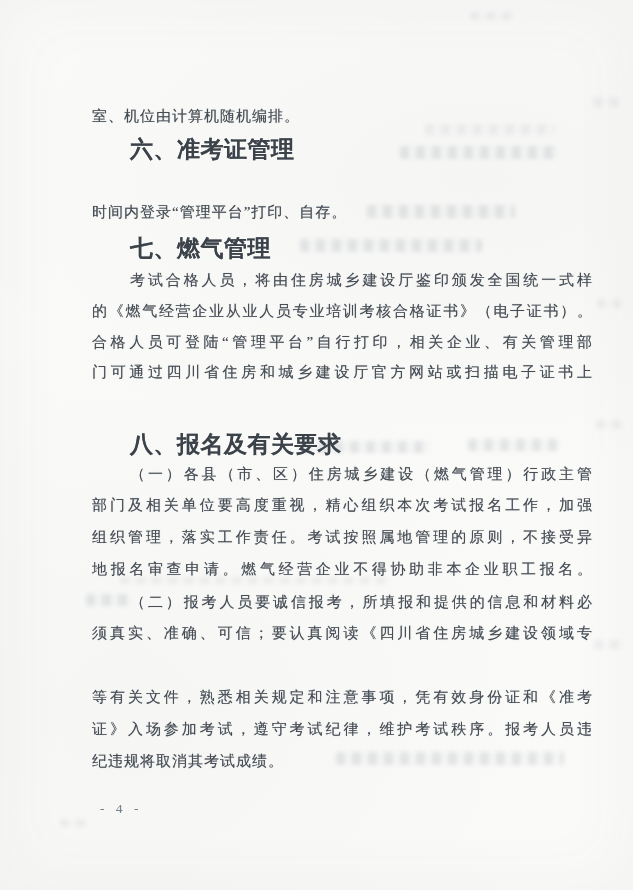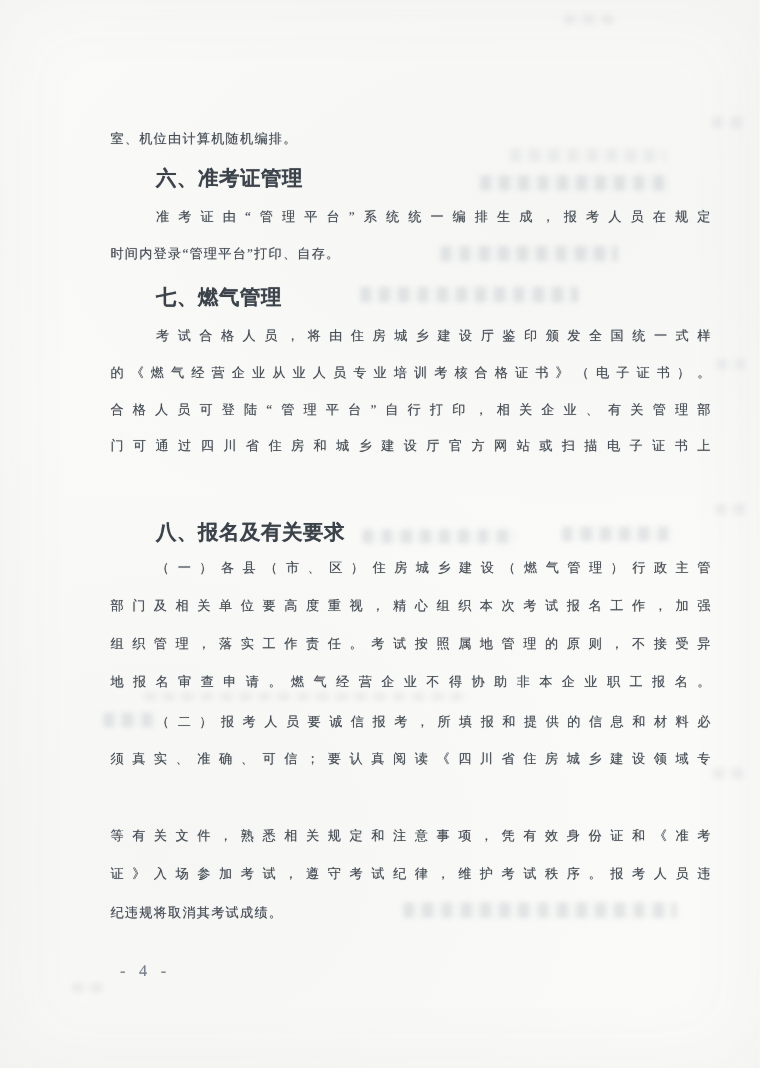--- a/index.html
+++ b/index.html
@@ -14,39 +14,39 @@
   }
   .page {
     position:absolute; inset:0;
     background:
       radial-gradient(ellipse 900px 500px at 75% 20%, rgba(120,128,138,0.035), rgba(0,0,0,0) 60%),
       radial-gradient(ellipse 700px 600px at 20% 80%, rgba(120,128,138,0.03), rgba(0,0,0,0) 65%);
     box-shadow: inset 0 0 70px rgba(95,100,108,0.05);
   }
   .ln {
     position:absolute;
-    font-size:11px;
+    font-size:15px;
     line-height:24px;
     letter-spacing:1px;
     color: var(--ink, #464d55);
     text-shadow: 0 0 0.7px rgba(70,78,88,0.55);
     white-space:nowrap;
     font-family:Liberation Serif, serif;
   }
   .fill {
     white-space:normal;
     letter-spacing:0;
     text-align:justify;
     text-align-last:justify;
     text-justify:inter-character;
   }
   .head {
     font-family:"Liberation Sans", sans-serif;
     font-weight:700;
-    font-size:17px;
+    font-size:23px;
     letter-spacing:0.5px;
     color: var(--heading-ink, #3b424a);
     text-shadow: 0 0 0.6px rgba(55,62,70,0.6);
   }
   .pagenum {
     position:absolute;
     font-size:13.5px;
     letter-spacing:4px;
     color:#78828c;
     text-shadow:0 0 0.6px rgba(120,130,140,0.5);
@@ -78,21 +78,20 @@
   <div class="artifact" style="left:468px;top:439px;width:92px;height:12px"></div>
   <div class="artifact faint" style="left:596px;top:420px;width:26px;height:9px"></div>
   <div class="artifact faint" style="left:120px;top:577px;width:270px;height:7px"></div>
   <div class="artifact" style="left:86px;top:594px;width:44px;height:12px"></div>
   <div class="artifact faint" style="left:594px;top:640px;width:28px;height:9px"></div>
   <div class="artifact" style="left:336px;top:752px;width:228px;height:13px"></div>
   <div class="artifact faint" style="left:60px;top:819px;width:26px;height:8px"></div>
 
   <div class="ln" style="top:104px;left:92px">室、机位由计算机随机编排。</div>
   <div class="ln head" style="top:137px;left:130px">六、准考证管理</div>
-  <div class="ln fill" style="top:169px;left:130px;width:462px">准考证由“管理平台”系统统一编排生成，报考人员在规定</div>
   <div class="ln" style="top:200px;left:92px">时间内登录“管理平台”打印、自存。</div>
   <div class="ln head" style="top:236px;left:130px">七、燃气管理</div>
   <div class="ln fill" style="top:268px;left:130px;width:462px">考试合格人员，将由住房城乡建设厅鉴印颁发全国统一式样</div>
   <div class="ln fill" style="top:299px;left:92px;width:500px">的《燃气经营企业从业人员专业培训考核合格证书》（电子证书）。</div>
   <div class="ln fill" style="top:330px;left:92px;width:500px">合格人员可登陆“管理平台”自行打印，相关企业、有关管理部</div>
   <div class="ln fill" style="top:360px;left:92px;width:500px">门可通过四川省住房和城乡建设厅官方网站或扫描电子证书上</div>
   <div class="ln head" style="top:432px;left:130px">八、报名及有关要求</div>
   <div class="ln fill" style="top:462px;left:130px;width:462px">（一）各县（市、区）住房城乡建设（燃气管理）行政主管</div>
   <div class="ln fill" style="top:493px;left:92px;width:500px">部门及相关单位要高度重视，精心组织本次考试报名工作，加强</div>
   <div class="ln fill" style="top:525px;left:92px;width:500px">组织管理，落实工作责任。考试按照属地管理的原则，不接受异</div>

